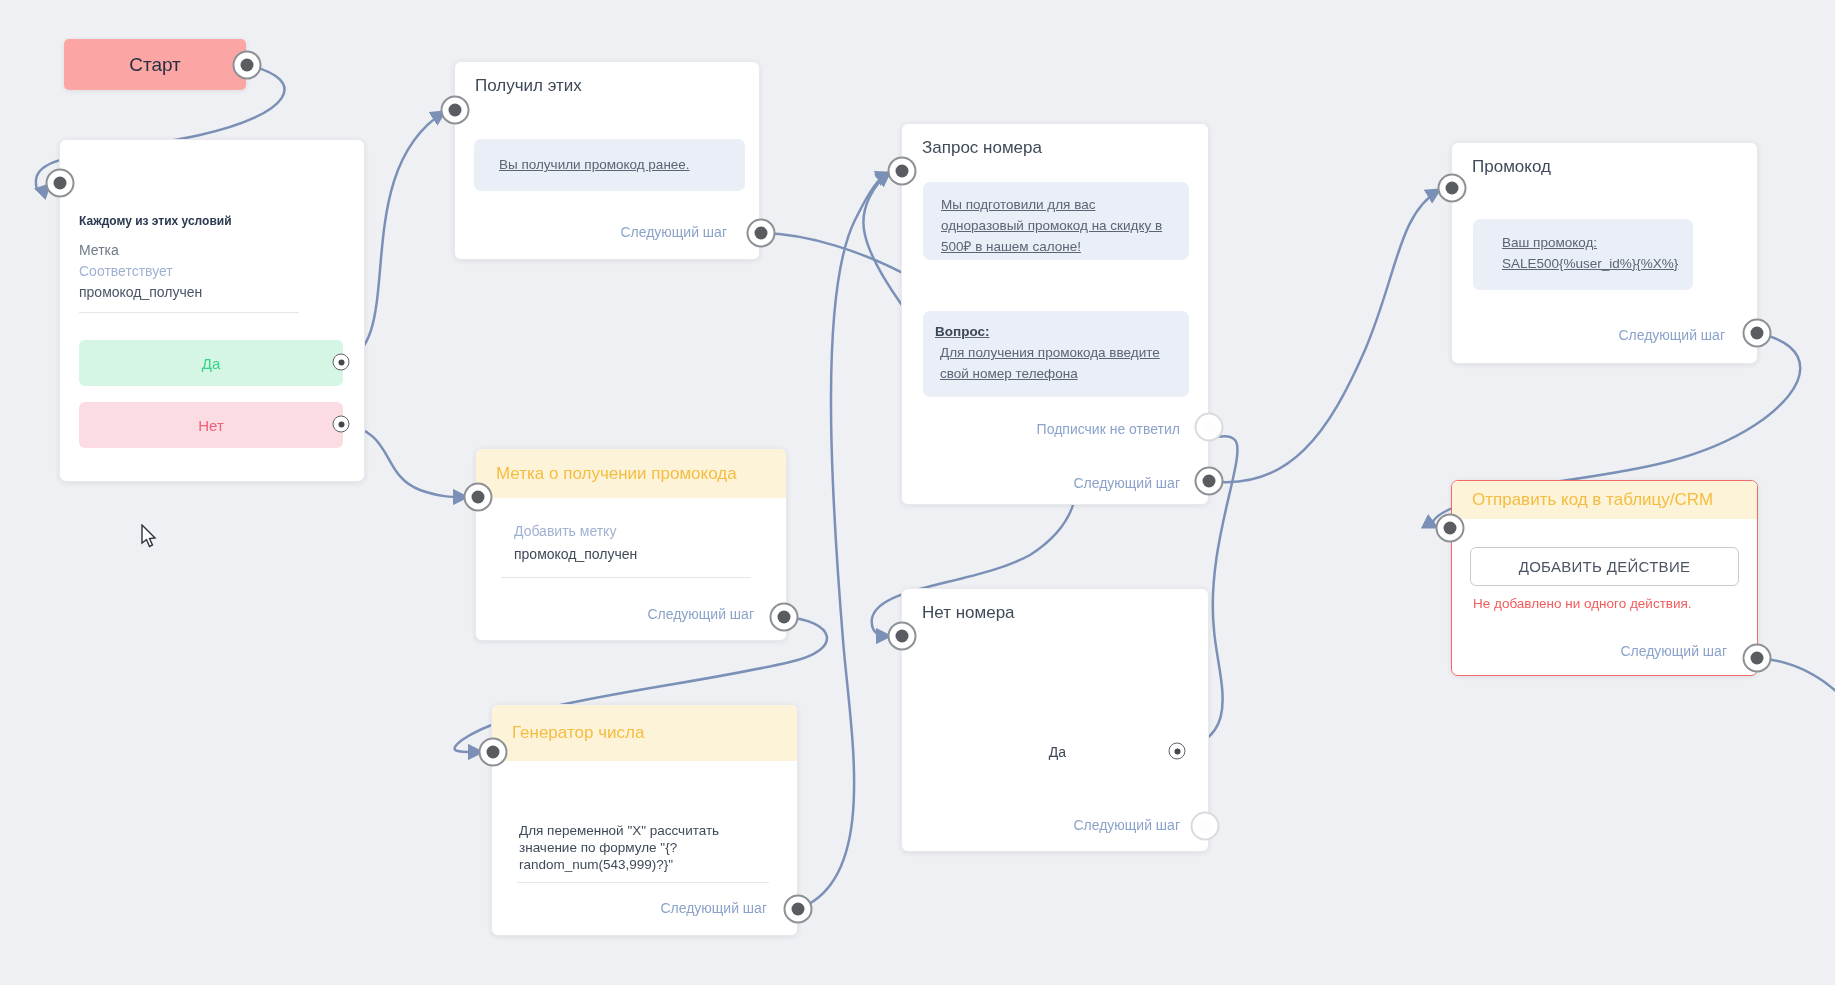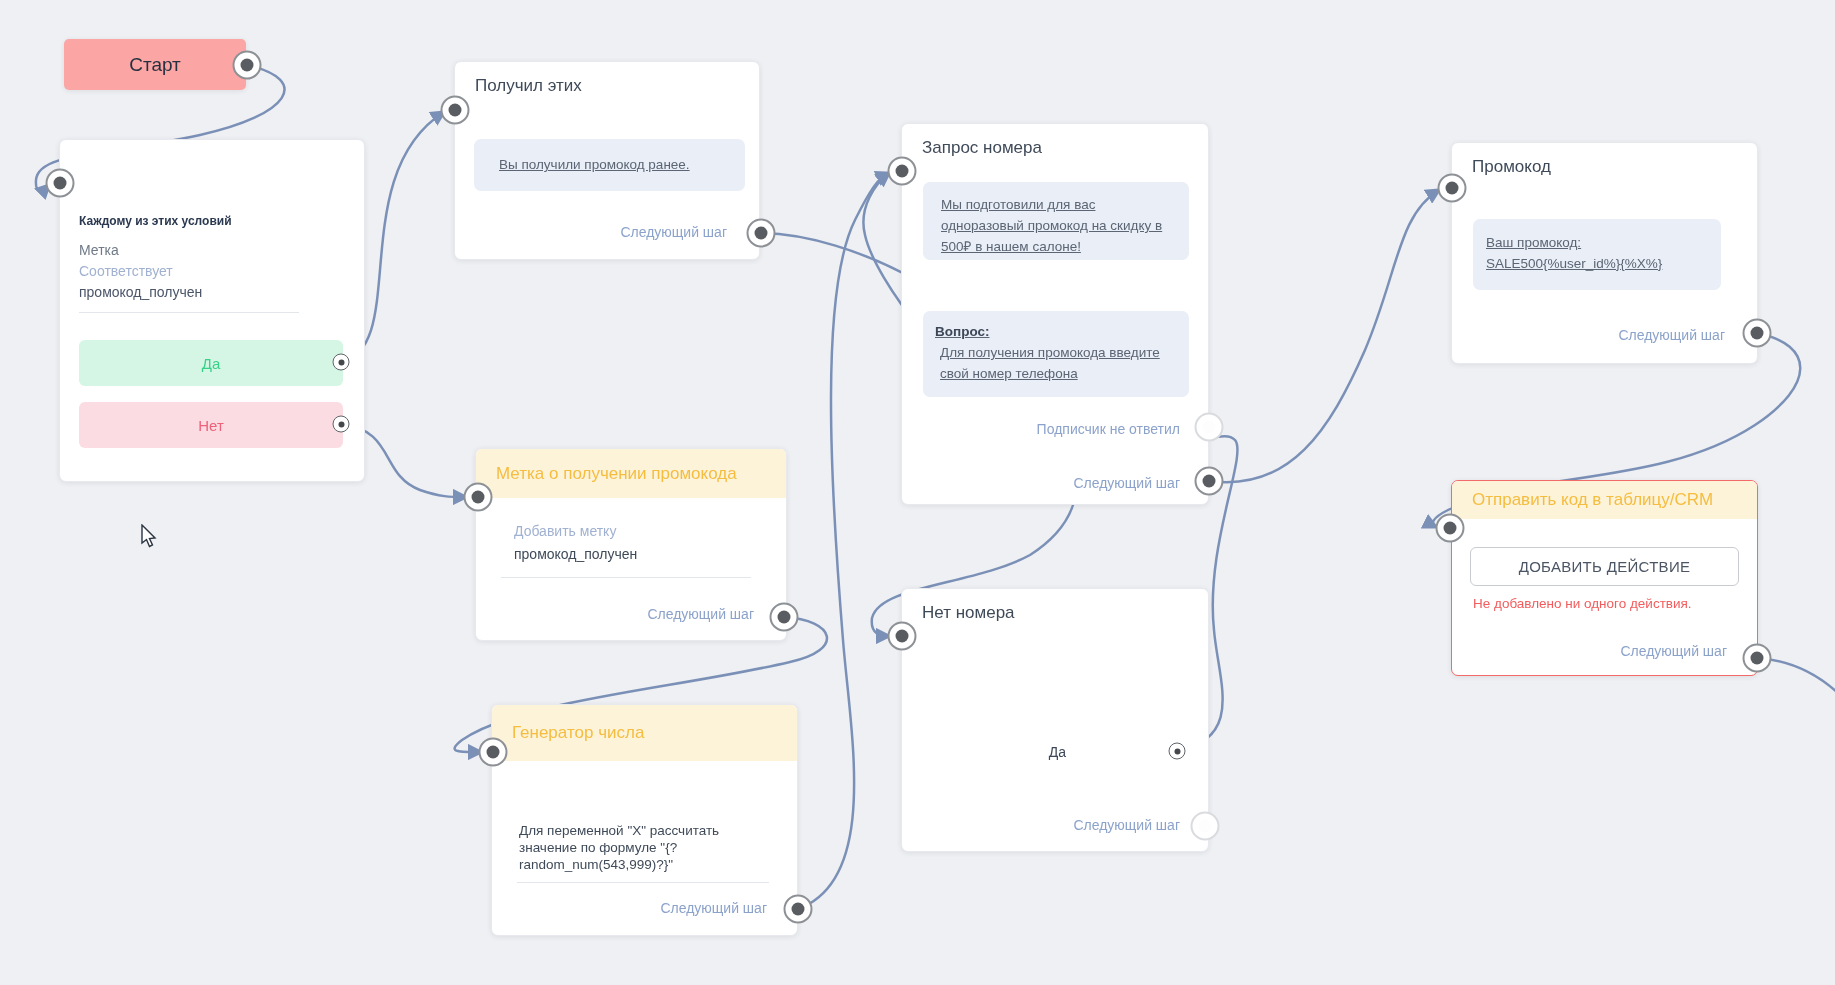--- a/index.html
+++ b/index.html
@@ -92,21 +92,21 @@
     </div>
     <div class="next-step" style="right:28px;top:297px;">Подписчик не ответил</div>
     <div class="next-step" style="right:28px;top:351px;">Следующий шаг</div>
   </div>
   <div class="port" style="left:902px;top:171px;"></div>
   <div class="port empty" style="left:1209px;top:427px;"></div>
   <div class="port" style="left:1209px;top:481px;"></div>
 
   <div class="node" style="left:1451px;top:142px;width:307px;height:222px;">
     <div class="node-title">Промокод</div>
-    <div class="msg" style="left:21px;top:76px;width:248px;height:71px;padding:13px 12px 10px 13px;">
+    <div class="msg" style="left:21px;top:76px;width:220px;height:71px;padding:13px 12px 10px 29px;">
       <div>Ваш промокод:</div>
       <div>SALE500{%user_id%}{%X%}</div>
     </div>
     <div class="next-step" style="right:32px;bottom:20px;">Следующий шаг</div>
   </div>
   <div class="port" style="left:1452px;top:188px;"></div>
   <div class="port" style="left:1757px;top:333px;"></div>
 
   <div class="node" style="left:475px;top:448px;width:312px;height:193px;">
     <div class="node-header hdr-cream" style="height:49px;">

